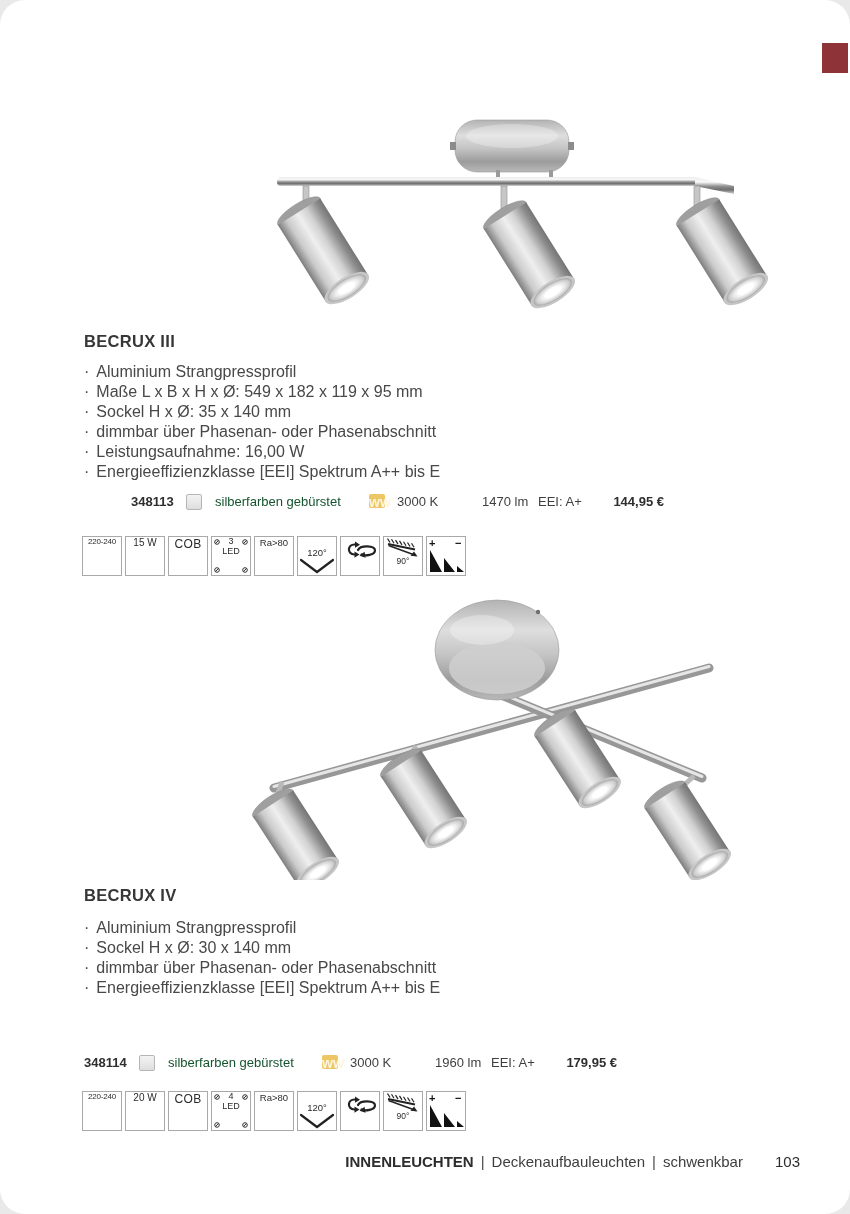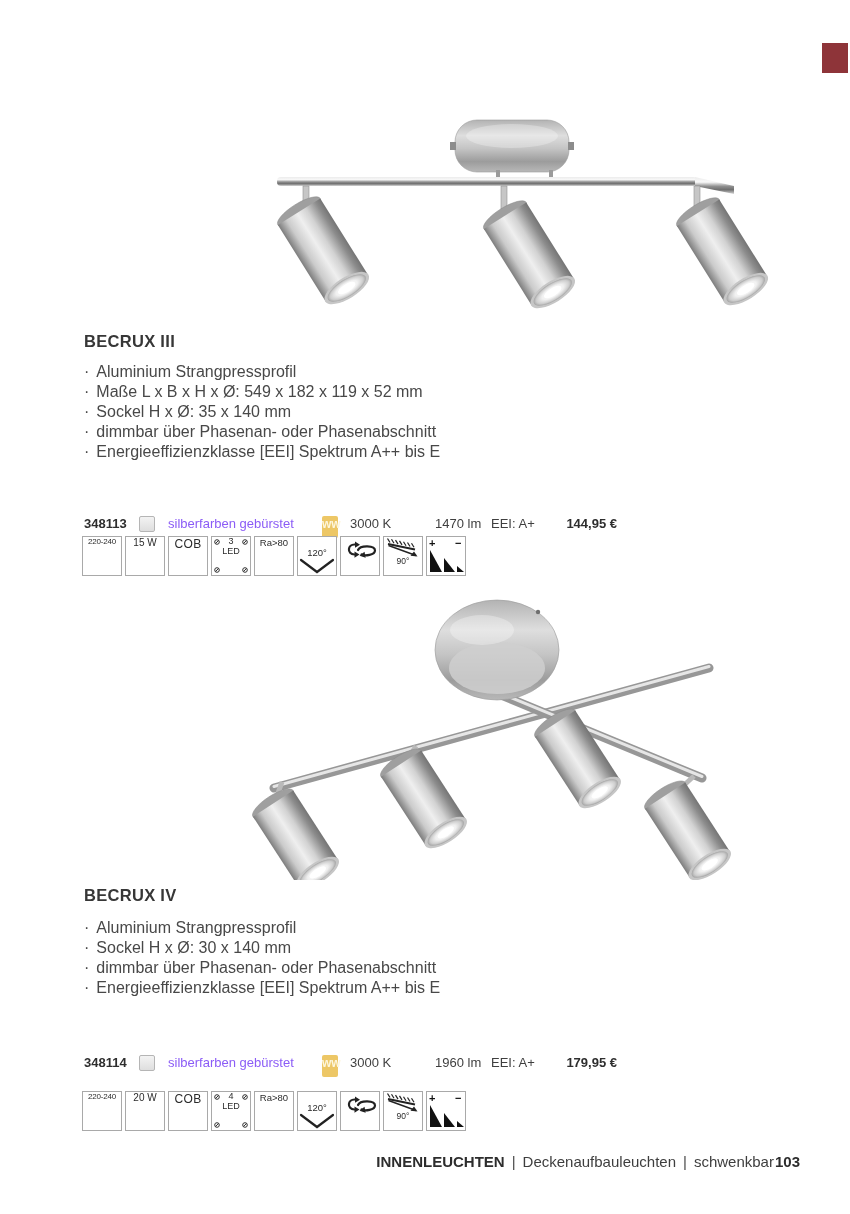--- a/index.html
+++ b/index.html
@@ -1,44 +1,44 @@
 <!DOCTYPE html>
 <html><head>
 <meta charset="utf-8">
 <style>
   html,body { margin:0; padding:0; }
   body { background:#e9e9e9; }
   .page {
     position:relative; width:850px; height:1214px; background:#ffffff;
     margin:0 auto; overflow:hidden;
-    font-family:"Liberation Sans", sans-serif; color:#3f3f3f;
+    font-family:"Liberation Sans", sans-serif; color:#3f3f3f;border-radius:25px;
   }
   .corner-square { position:absolute; left:822px; top:43px; width:26px; height:30px; }
 
   .product-photo { position:absolute; }
   .product-title {
     position:absolute; left:84px; font-size:16.5px; font-weight:bold;
     letter-spacing:.3px; color:#373737;
   }
   .bullets { position:absolute; left:84px; font-size:16px; color:#484848; }
   .bullet { line-height:20px; white-space:nowrap; }
   .bullet::before { content:"·"; margin-right:7px; }
 
   .data-row { position:absolute; left:84px; width:533px; height:17px; font-size:13px; }
   .data-row > span, .data-row > div { position:absolute; top:0; line-height:16px; white-space:nowrap; }
   .article { left:0; font-weight:bold; color:#2e2e2e; }
   .swatch {
     left:55px; top:0; width:14px; height:14px;
     background:linear-gradient(#f3f3f3,#dedede);
     border:1px solid #b5b5b5; border-radius:2px;
   }
-  .finish { left:84px; color:#8b5cf6; }
+  .finish { left:84px; color:#14532d; }
   .ww-badge {
-    left:238px; top:1px; width:16px; height:22px; border-radius:2px;
-    font-size:12px; font-weight:bold; color:#fdf6dd; text-align:center; line-height:14px;
+    left:238px; top:1px; width:16px; height:14px; border-radius:2px;
+    font-size:14px; font-weight:bold; color:#fdf6dd; text-align:center; line-height:14px;
   }
   .ctemp { left:266px; } .lumen { left:351px; } .eei { left:407px; }
   .price { right:0; font-weight:bold; color:#2e2e2e; }
 
   .icon-row { position:absolute; left:82px; display:flex; gap:3px; }
   .icon-box {
     position:relative; box-sizing:border-box; width:40px; height:40px;
     border:1px solid #a9a9a9; background:#fff; color:#2b2b2b;
     display:flex; flex-direction:column; align-items:center; 
     overflow:hidden; flex:none;
@@ -54,21 +54,21 @@
   .led-screws { position:absolute; left:0; top:0; }
   .led-count { font-size:9px; line-height:9px; }
   .led-label { font-size:9px; line-height:10px; }
 
   .footer {
     position:absolute; top:1153px; right:50px; font-size:15px; color:#3e3e3e;
     white-space:nowrap;
   }
   .f-strong { font-weight:bold; color:#2d2d2d; }
   .f-sep { margin:0 7px; color:#4a4a4a; }
-  .f-page { font-weight:bold; color:#2d2d2d; margin-left:1px; }
+  .f-page { font-weight:normal; color:#2d2d2d; margin-left:32px; }
 </style>
 </head>
 <body>
 
 <div class="page">
 
   <div class="corner-square" style="background: rgb(142, 52, 57);"></div>
 
   <svg class="product-photo" style="left:252px; top:100px;" width="552" height="228" viewBox="0 0 552 228">
     <defs>
@@ -128,27 +128,28 @@
       </g>
     </g>
     <use href="#p1spot" x="206" y="4"></use>
     <use href="#p1spot" x="399" y="1"></use>
   </svg>
 
   <div class="product-title" style="top:332px;">BECRUX III</div>
 
   <div class="bullets" style="top:362px;">
     <div class="bullet">Aluminium Strangpressprofil</div>
-    <div class="bullet">Maße L x B x H x Ø: 549 x 182 x 119 x 52 mm</div>
+    <div class="bullet">Maße L x B x H x Ø: 549 x 182 x 119 x 95 mm</div>
     <div class="bullet">Sockel H x Ø: 35 x 140 mm</div>
     <div class="bullet">dimmbar über Phasenan- oder Phasenabschnitt</div>
+    <div class="bullet">Leistungsaufnahme: 16,00 W</div>
     <div class="bullet">Energieeffizienzklasse [EEI] Spektrum A++ bis E</div>
   </div>
 
-  <div class="data-row" style="top:516px;">
+  <div class="data-row" style="top:494px;margin-left:47px;">
     <span class="article">348113</span>
     <div class="swatch"></div>
     <span class="finish">silberfarben gebürstet</span>
     <span class="ww-badge" style="background: rgb(237, 199, 102);">ww</span>
     <span class="ctemp">3000 K</span>
     <span class="lumen">1470 lm</span>
     <span class="eei">EEI: A+</span>
     <span class="price">144,95 €</span>
   </div>
 

